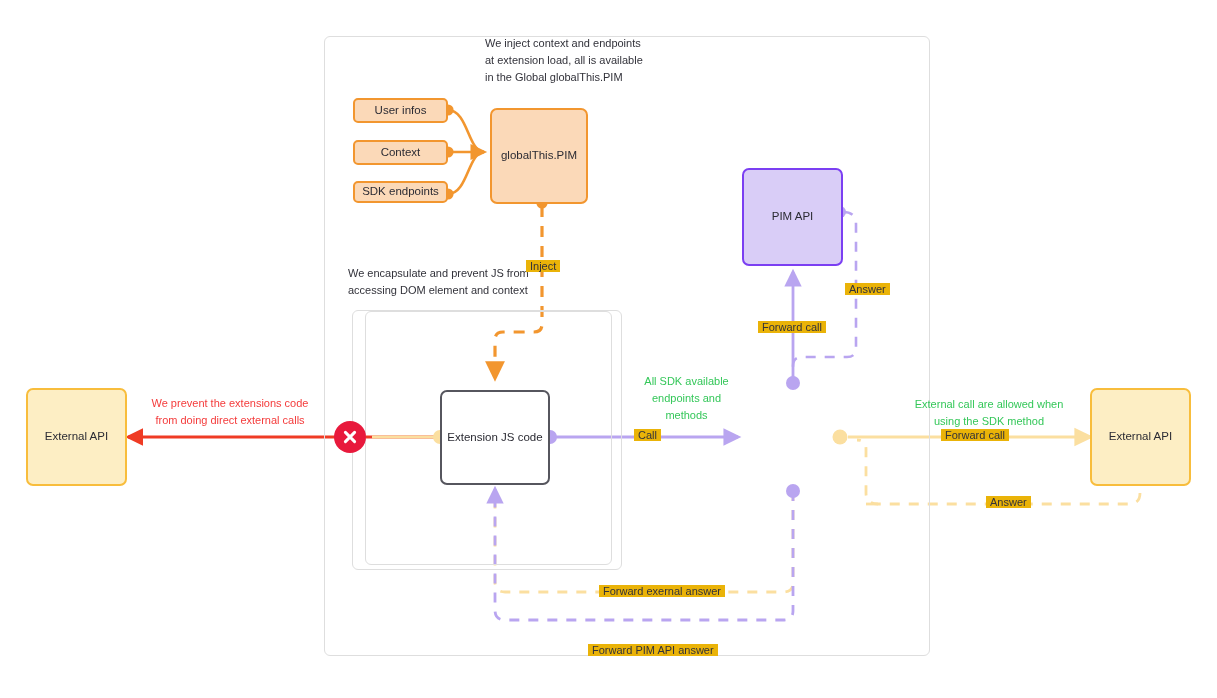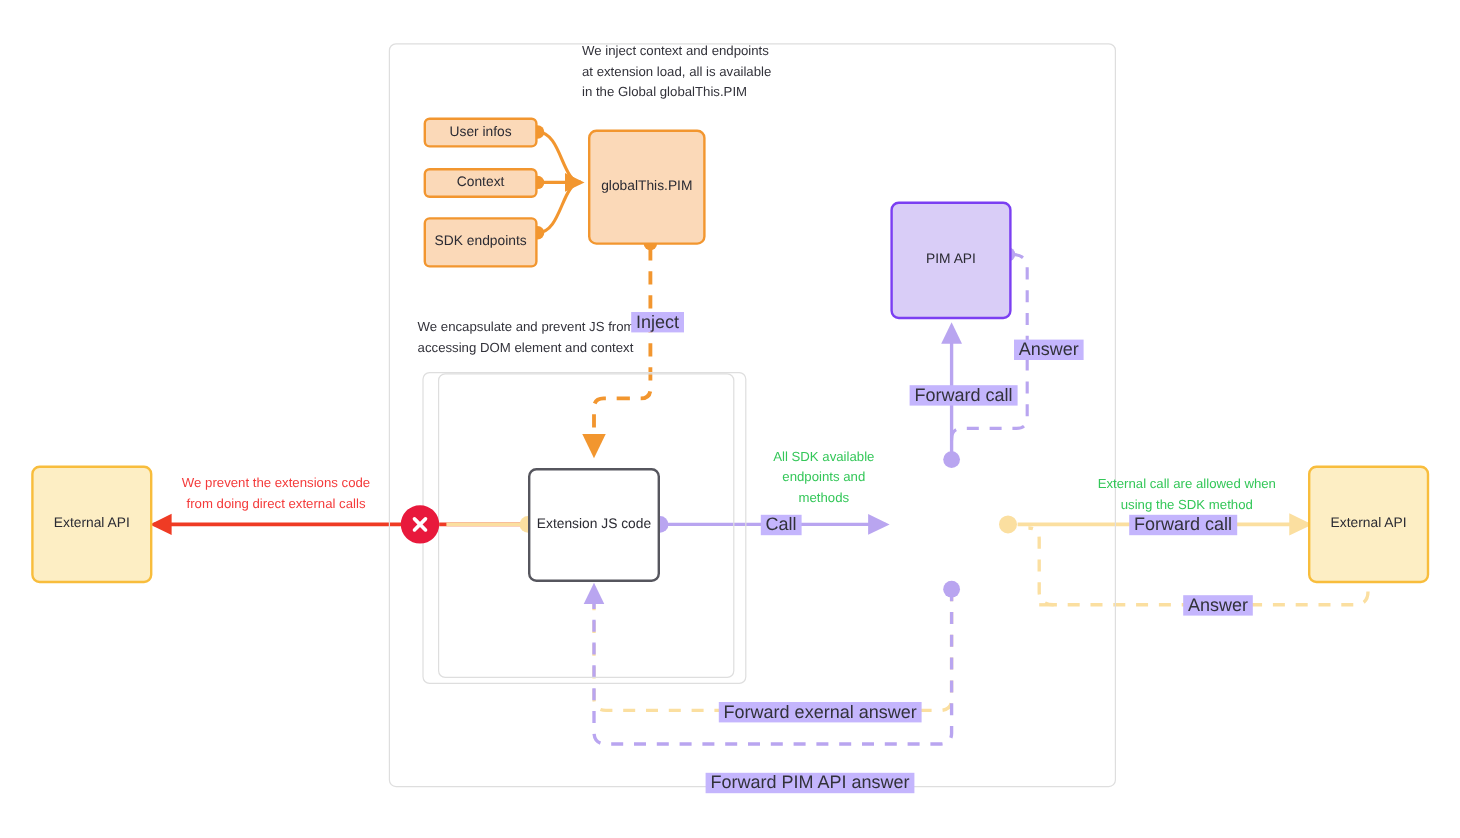--- a/index.html
+++ b/index.html
@@ -80,23 +80,23 @@
   .note-red {
     color: #f43b3b;
     text-align: center;
   }
   .note-green {
     color: #34c759;
     text-align: center;
   }
   .edge-label {
     position: absolute;
-    font-size: 15px;
+    font-size: 11px;
     color: #32323a;
-    background: #c4b5fd;
+    background: #eab308;
     padding: 0 4px;
     z-index: 6;
     white-space: nowrap;
   }
   .badge-block {
     position: absolute;
     width: 32px;
     height: 32px;
     border-radius: 50%;
     background: #e8193c;
@@ -178,21 +178,21 @@
   <div class="badge-block" style="left:334px; top:421px;">
     <svg width="16" height="16" viewBox="0 0 16 16" aria-hidden="true">
       <path d="M3.4,3.4 L12.6,12.6 M12.6,3.4 L3.4,12.6" stroke="#ffffff" stroke-width="3" stroke-linecap="round"></path>
     </svg>
   </div>
 
   <div class="node node-orange-pill" style="left:353px; top:98px; width:95px; height:25px;">User infos</div>
 
   <div class="node node-orange-pill" style="left:353px; top:140px; width:95px; height:25px;">Context</div>
 
-  <div class="node node-orange-pill" style="left:353px; top:181px; width:95px; height:42px;">SDK endpoints</div>
+  <div class="node node-orange-pill" style="left:353px; top:181px; width:95px; height:22px;">SDK endpoints</div>
 
   <div class="node node-orange-big" style="left:490px; top:108px; width:98px; height:96px;">globalThis.PIM</div>
 
   <div class="node node-white-dark" style="left:440px; top:390px; width:110px; height:95px;">Extension JS code</div>
 
   <div class="node node-purple" style="left:742px; top:168px; width:101px; height:98px;">PIM API</div>
 
 
   <div class="node node-yellow" style="left:26px; top:388px; width:101px; height:98px;">External API</div>
 

